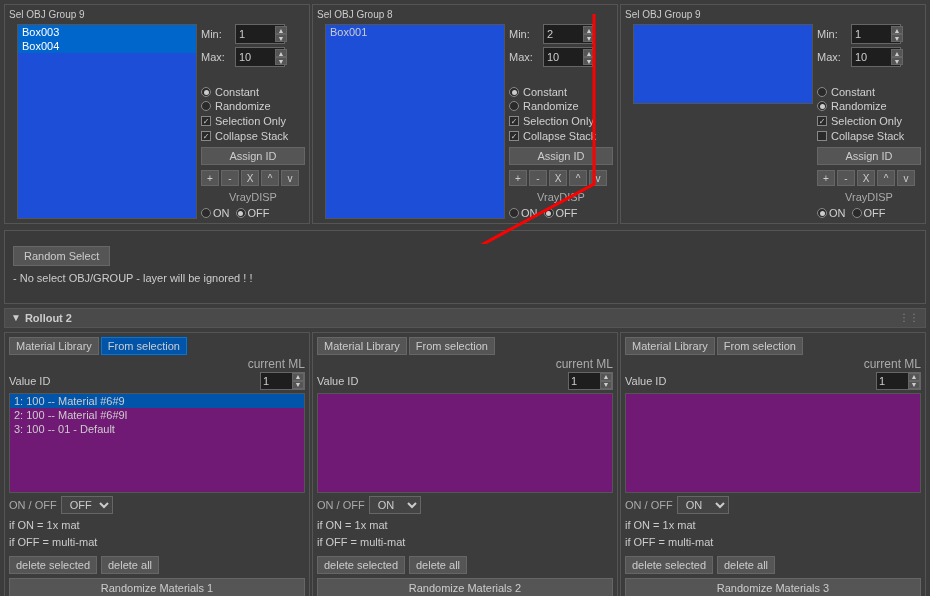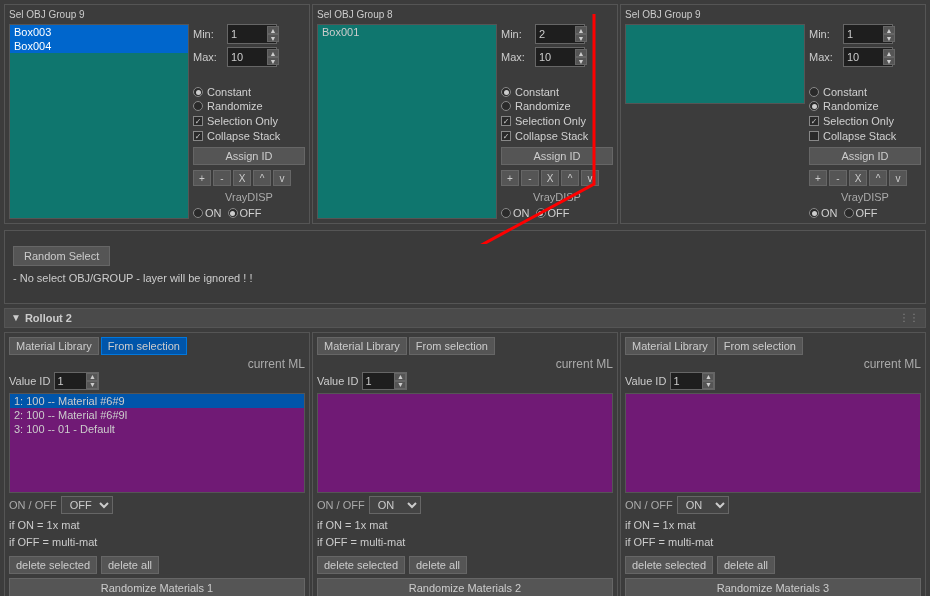--- a/index.html
+++ b/index.html
@@ -40,24 +40,25 @@
       margin-bottom: 4px;
     }
 
     .group-inner {
       display: flex;
       gap: 4px;
     }
 
     .listbox {
       width: 180px;
-      background: #0f766e;
+      background: #1d4ed8;
       border: 1px solid #555;
       min-height: 80px;
       font-size: 11px;
+      margin-left: 8px;
     }
 
     .listbox-item {
       padding: 1px 4px;
       color: #ccc;
     }
 
     .listbox-item.selected {
       background: #0066cc;
       color: white;
@@ -335,20 +336,21 @@
 
     .mat-list-item.selected {
       background: #0055aa;
     }
 
     .value-id-row {
       display: flex;
       align-items: center;
       gap: 4px;
       margin-bottom: 3px;
+      justify-content: space-between;
     }
 
     .value-id-label {
       font-size: 11px;
       color: #ccc;
     }
 
     .value-id-spin {
       display: flex;
       align-items: center;

